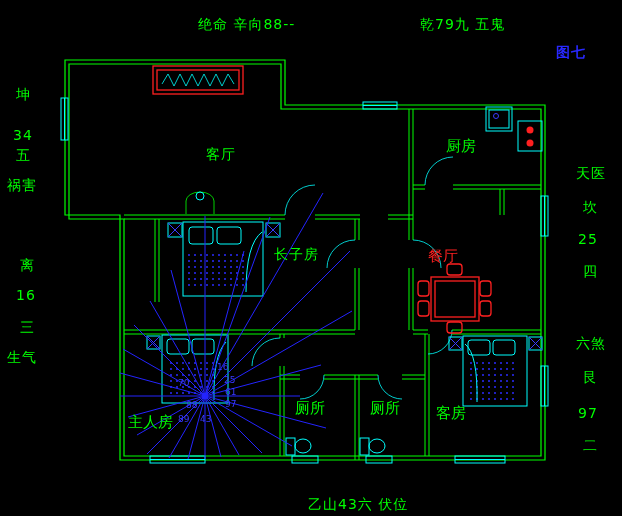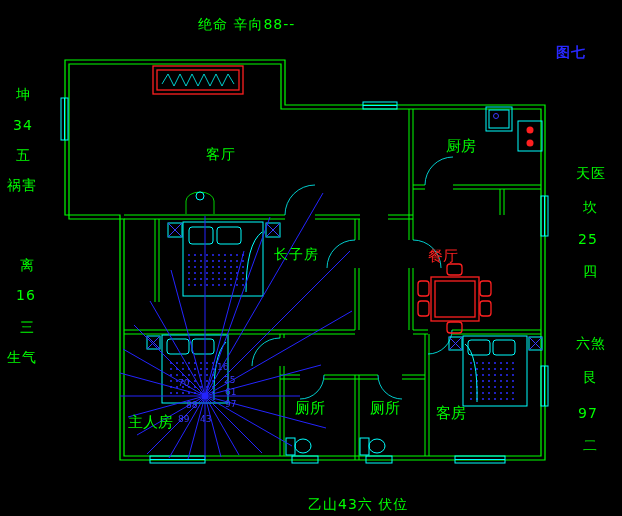--- a/index.html
+++ b/index.html
@@ -178,25 +178,26 @@
       <line x1="205" y1="396" x2="205" y2="459"></line>
       <line x1="205" y1="396" x2="221" y2="457"></line>
       <line x1="205" y1="396" x2="239" y2="455"></line>
       <line x1="205" y1="396" x2="262" y2="453"></line>
       <line x1="205" y1="396" x2="292" y2="446"></line>
       <line x1="205" y1="396" x2="326" y2="428"></line>
     </g>
   </svg>
 
   <div class="lbl" style="left:198px;top:16px">绝命 辛向88--</div>
+  <div class="lbl" style="left:420px;top:16px">乾79九 五鬼</div>
   <div class="lbl blue" style="left:556px;top:44px">图七</div>
   <div class="lbl" style="left:308px;top:496px">乙山43六 伏位</div>
 
   <div class="lbl" style="left:16px;top:86px">坤</div>
-  <div class="lbl" style="left:13px;top:117px">34</div>
+  <div class="lbl" style="left:13px;top:127px">34</div>
   <div class="lbl" style="left:16px;top:147px">五</div>
   <div class="lbl" style="left:7px;top:177px">祸害</div>
   <div class="lbl" style="left:20px;top:257px">离</div>
   <div class="lbl" style="left:16px;top:287px">16</div>
   <div class="lbl" style="left:20px;top:319px">三</div>
   <div class="lbl" style="left:7px;top:349px">生气</div>
 
   <div class="lbl" style="left:576px;top:165px">天医</div>
   <div class="lbl" style="left:583px;top:199px">坎</div>
   <div class="lbl" style="left:578px;top:231px">25</div>

